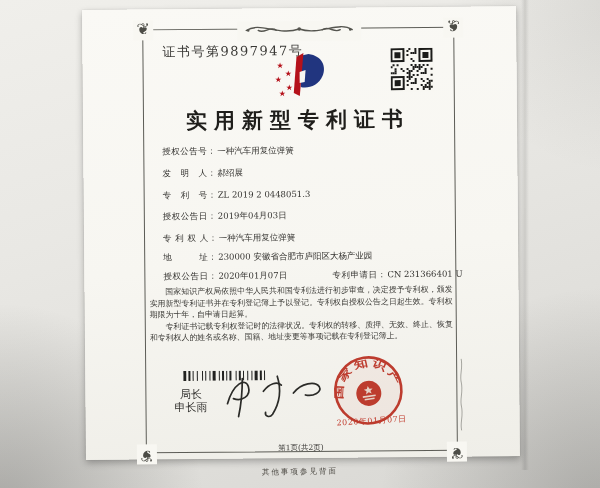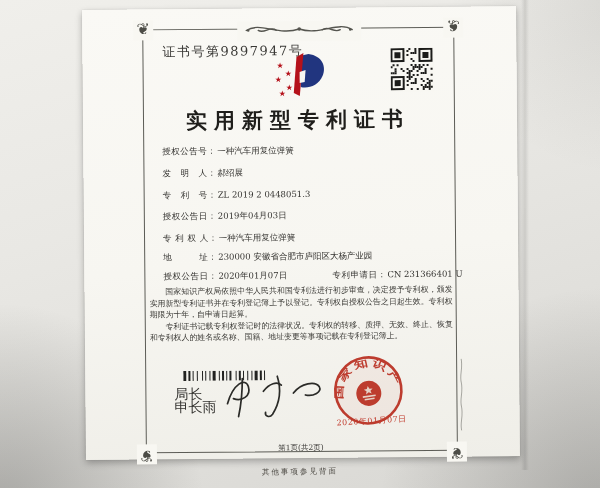--- a/index.html
+++ b/index.html
@@ -29,21 +29,21 @@
   .title{position:absolute;left:0;right:4px;top:98px;text-align:center;font-size:21px;
     font-weight:bold;color:#1f1e1b;letter-spacing:7px;}
   .row{position:absolute;left:79px;right:64px;font-size:8.5px;color:#343330;white-space:nowrap;}
   .flabel{letter-spacing:.5px;}
   .fvalue{margin-left:1px;}
   .pair2{position:absolute;left:169px;top:0;}
   .paras{position:absolute;left:65px;right:66px;top:277px;font-size:7.9px;line-height:11.6px;
     color:#3b3a36;text-align:justify;}
   .paras p{margin:0;text-indent:2em;}
   .barcode{position:absolute;left:98px;top:357px;width:86px;height:10px;}
-  .director{position:absolute;left:89px;top:379px;font-size:14px;color:#343330;line-height:13px;}
+  .director{position:absolute;left:89px;top:379px;font-size:11px;color:#343330;line-height:13px;text-align:center;}
   .sig{position:absolute;left:126px;top:363px;width:118px;height:50px;}
   .seal{position:absolute;left:247px;top:347px;width:72px;height:72px;transform:rotate(-8deg);
     mix-blend-mode:multiply;opacity:.94;}
   .sealdate{position:absolute;left:243px;top:408px;width:86px;text-align:center;font-size:8px;
     color:#c0392b;transform:rotate(-3deg);letter-spacing:.5px;}
   .pageinfo{position:absolute;left:0;right:4px;top:435px;text-align:center;font-size:7.5px;color:#3a3936;}
   .caption{position:absolute;left:0;right:0;top:467px;text-align:center;font-size:7.5px;
     color:#4e4b45;letter-spacing:2px;transform:rotate(-0.8deg);}
   .vine{position:absolute;left:373px;top:352px;width:6px;height:72px;opacity:.55;}
 </style>

